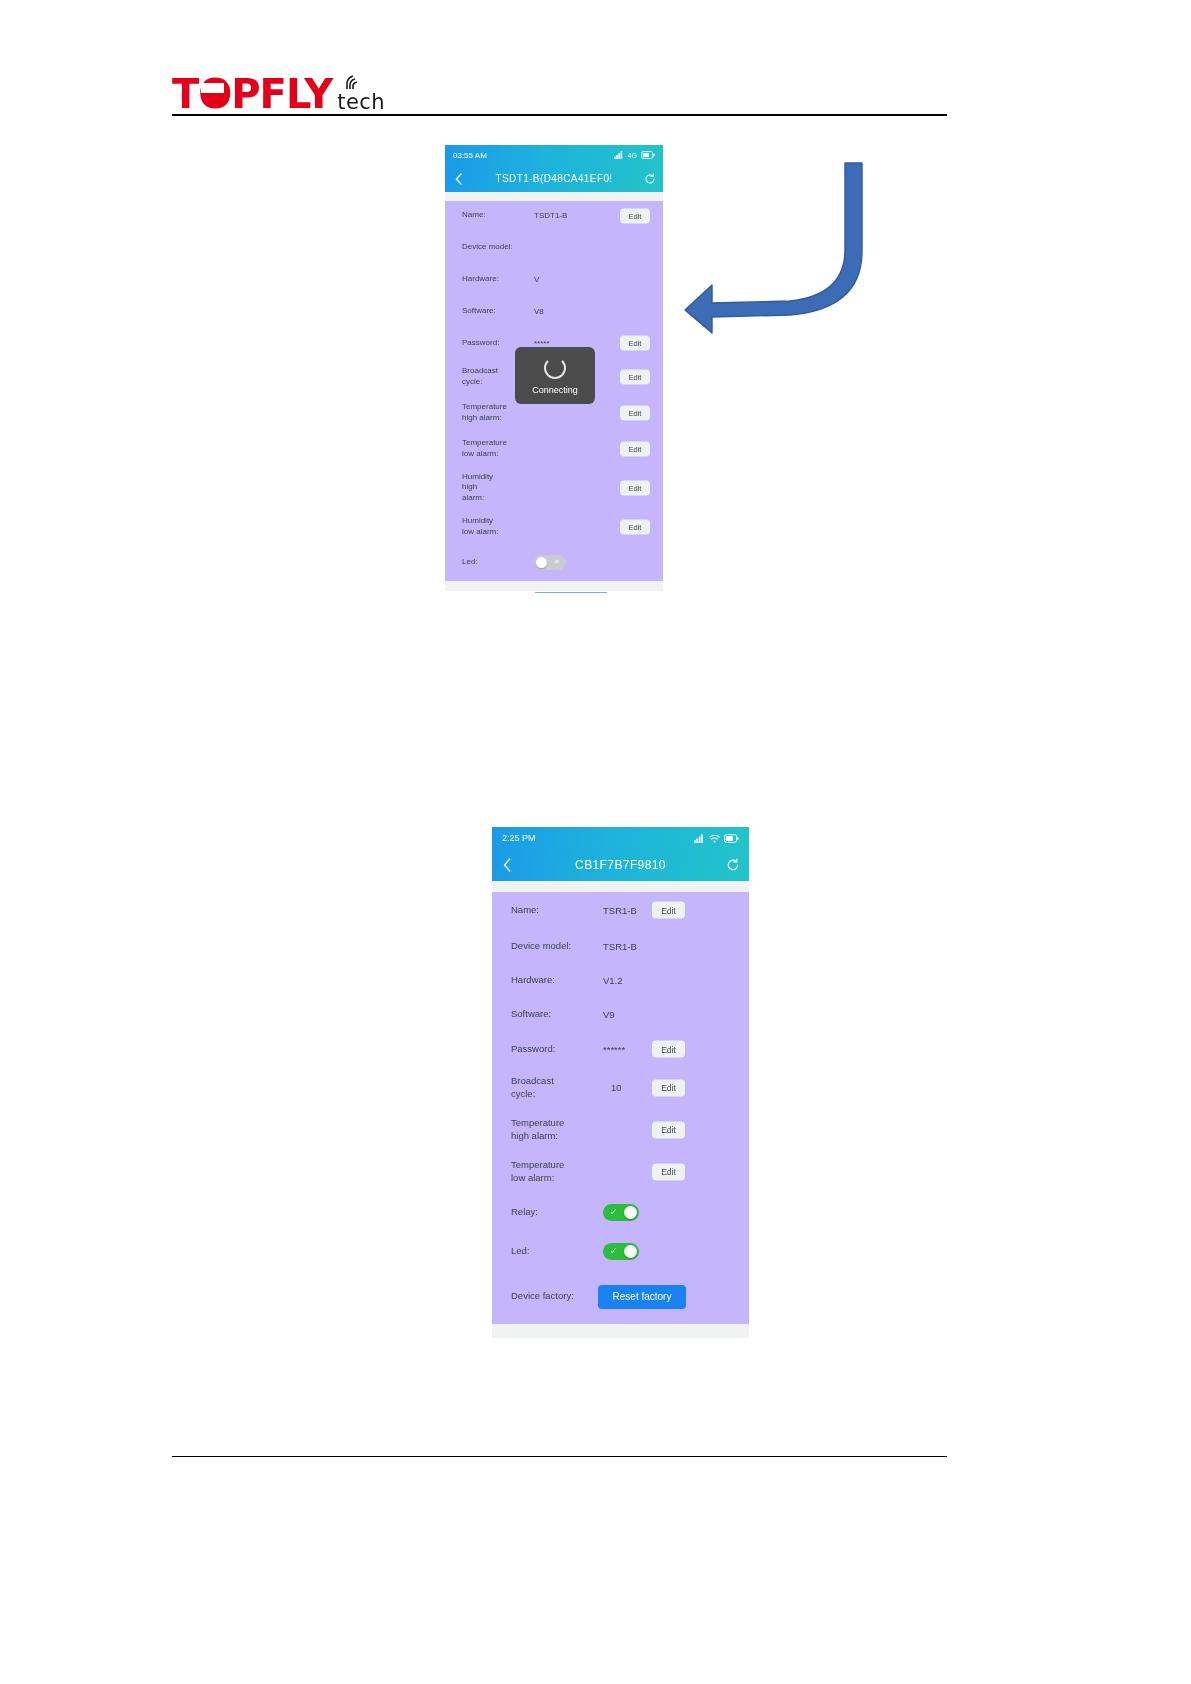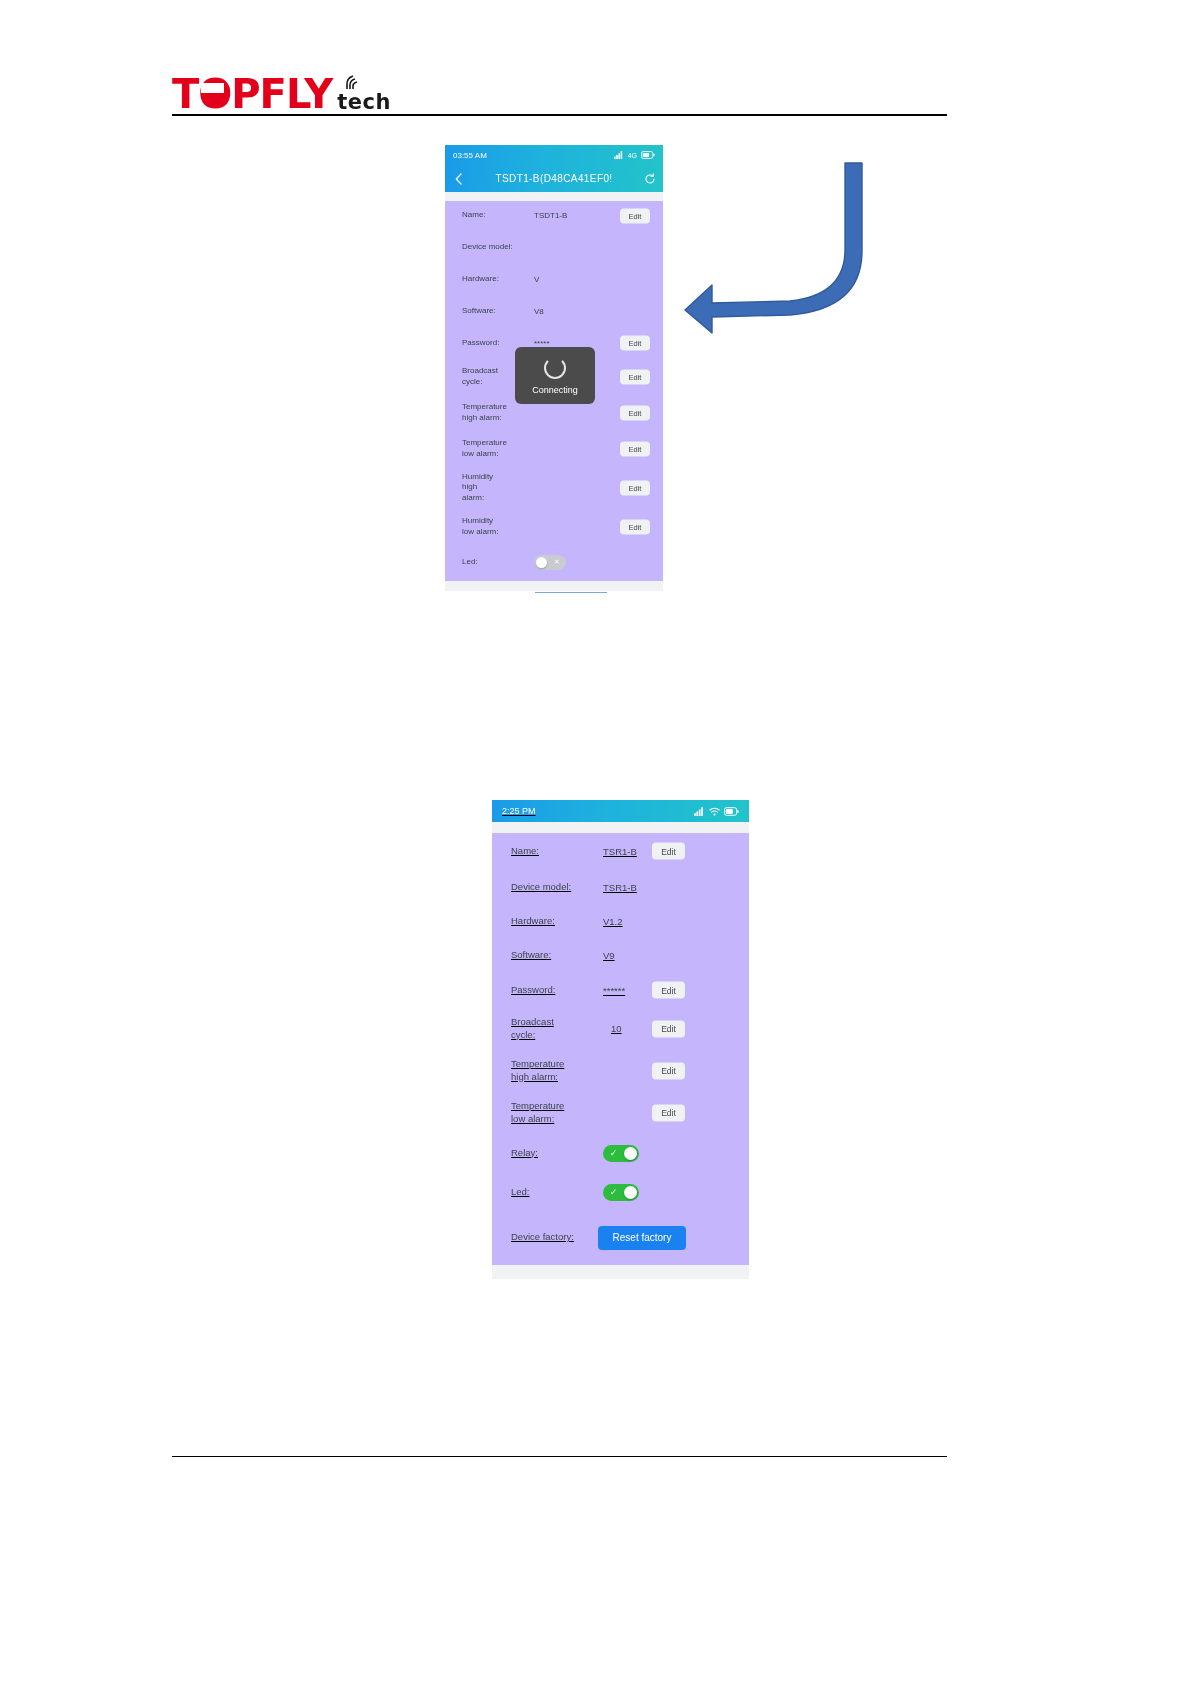--- a/index.html
+++ b/index.html
@@ -54,21 +54,21 @@
     position: relative;
     margin-left: 5px;
     height: 40px;
     width: 62px;
   }
   .logo-tech {
     position: absolute;
     left: 0; bottom: 1px;
     font-family: "DejaVu Sans", sans-serif;
     font-size: 21px;
-    font-weight: bold;
+    font-weight: normal;
     color: #1a1a1a;
     letter-spacing: 0.5px;
     line-height: 21px;
   }
   .logo-wave {
     position: absolute;
     left: 7px; top: 1px;
     width: 20px; height: 17px;
   }
   .header-rule {
@@ -237,22 +237,22 @@
 
   .underline-mark {
     position: absolute;
     left: 535px; top: 592px;
     width: 72px; height: 1px;
     background: #7fa8d8;
   }
 
   
   #phone2 {
-    left: 492px; top: 800px;
-    width: 257px; height: 535px; text-decoration: underline;
+    left: 492px; top: 827px;
+    width: 257px; height: 535px;
   }
   #phone2 .statusbar { height: 22px; padding: 0 10px; font-size: 9px; }
   #phone2 .navbar { height: 32px; font-size: 12px; }
   #phone2 .nav-back { left: 7px; top: 0; bottom: 0; width: 16px; font-size: 15px; }
   #phone2 .nav-refresh { right: 7px; top: 0; bottom: 0; width: 18px; }
   #phone2 .sheet-gap { height: 11px; }
   #phone2 .row { padding-left: 19px; }
   #phone2 .row-label { width: 78px; font-size: 9.5px; }
   #phone2 .row-value { font-size: 9.5px; }
   #phone2 .edit-btn {
@@ -427,20 +427,34 @@
           <path d="M2.6 5.1 Q5.5 2.8 8.4 5.1" stroke="#fff" stroke-width="1.1" fill="none" stroke-linecap="round"></path>
           <circle cx="5.5" cy="7.5" r="1.1" fill="#fff"></circle>
         </svg>
         <svg width="15" height="9" viewBox="0 0 15 9">
           <rect x="0.45" y="0.7" width="12.2" height="7.6" rx="2" fill="none" stroke="#fff" stroke-width="0.95"></rect>
           <rect x="1.8" y="2.1" width="7" height="4.8" rx="0.9" fill="#fff"></rect>
           <rect x="13.2" y="3.1" width="1.3" height="2.8" rx="0.55" fill="#fff"></rect>
         </svg>
       </span>
     </div>
+    <div class="navbar">
+      <span class="nav-back">
+        <svg width="8" height="14" viewBox="0 0 8 14">
+            <path d="M6.8 1 L1.5 7 L6.8 13" stroke="#fff" stroke-width="1.3" fill="none" stroke-linecap="round" stroke-linejoin="round"></path>
+          </svg>
+      </span>
+      <span class="nav-title">CB1F7B7F9810</span>
+      <span class="nav-refresh">
+        <svg width="14" height="14" viewBox="0 0 14 14">
+          <path d="M11.6 7 A4.7 4.7 0 1 1 10 3.4" stroke="#fff" stroke-width="1.2" fill="none" stroke-linecap="round"></path>
+          <path d="M10.8 1 L10.8 3.9 L8 3.9" stroke="#fff" stroke-width="1.2" fill="none" stroke-linecap="round" stroke-linejoin="round"></path>
+        </svg>
+      </span>
+    </div>
     <div class="sheet-gap"></div>
     <div class="rows" id="phone2-rows">
         <div class="row" style="height: 39px;">
           <div class="row-label">Name:</div>
           <div class="row-value" style="margin-left: 14px;">TSR1-B</div>
           <div class="edit-btn">Edit</div>
         </div>
         <div class="row" style="height: 34px;">
           <div class="row-label">Device model:</div>
           <div class="row-value" style="margin-left: 14px;">TSR1-B</div>

